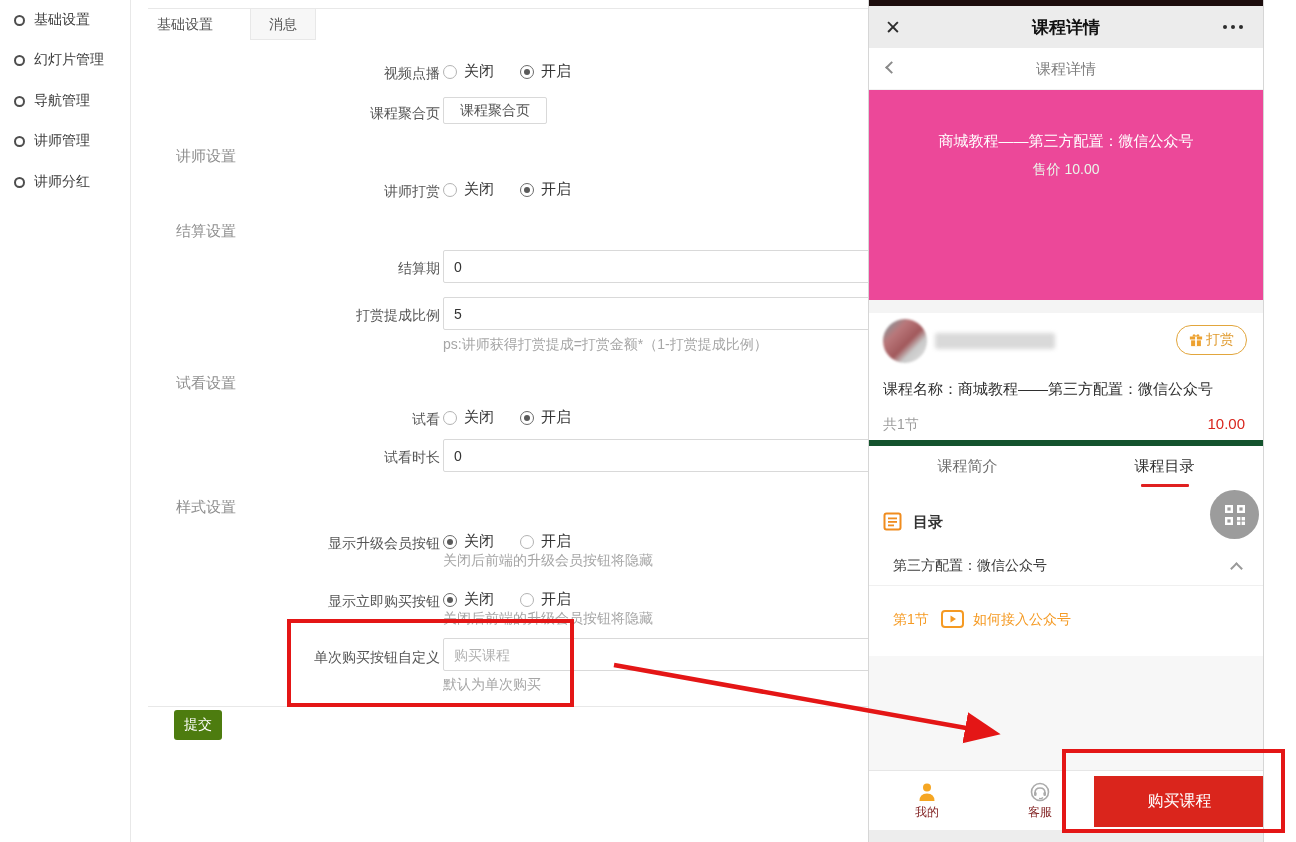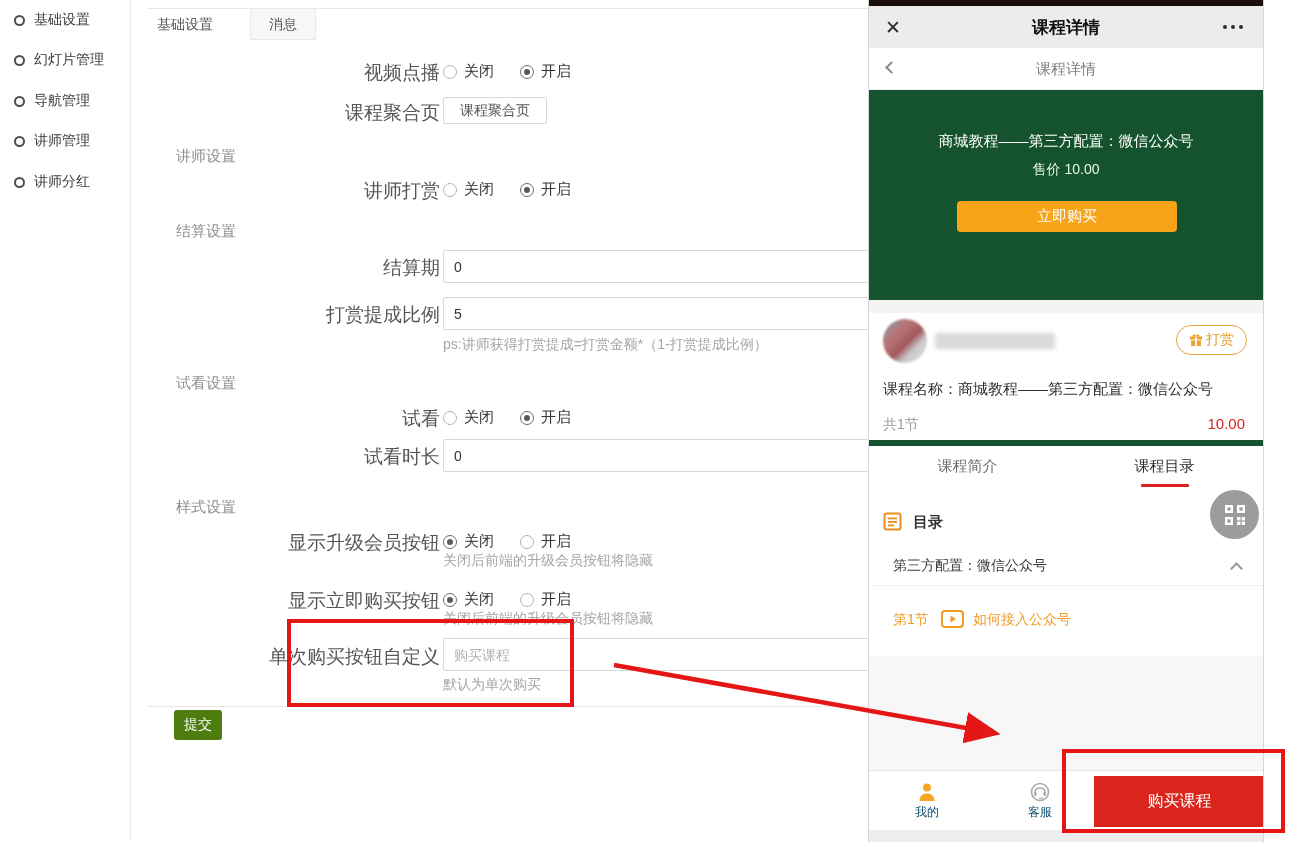--- a/index.html
+++ b/index.html
@@ -14,21 +14,21 @@
   .side-item span.lbl { font-size:14px; color:#3d3d3d; white-space:nowrap; }
 
   
   #form { position:absolute; left:148px; top:0; width:722px; height:842px; z-index:1; }
   .tabbar { position:absolute; left:0; top:8px; width:720px; height:31px; border-top:1px solid #e8e8e8; }
   .tab { position:absolute; top:0; height:31px; line-height:30px; text-align:center; font-size:14px; color:#555; cursor:pointer; }
   .tab.active { left:0; width:74px; background:#fff; }
   .tab.inactive { left:74px; width:66px; background:#f7f7f7; border:1px solid #e8e8e8; border-top:none;margin-left:28px; }
 
   .sec-title { position:absolute; left:28px; font-size:15px; color:#8f8f8f; }
-  .f-label { position:absolute; left:0; width:292px; text-align:right; font-size:19px; color:#565656; line-height:20px; white-space:nowrap; }
+  .f-label { position:absolute; left:0; width:292px; text-align:right; font-size:14px; color:#565656; line-height:20px; white-space:nowrap; }
   .f-ctrl  { position:absolute; left:295px; }
   .hint { position:absolute; left:295px; font-size:14px; color:#a6a6a6; white-space:nowrap; }
 
   .radio-group { display:flex; gap:26px; align-items:center; }
   .radio { display:inline-flex; align-items:center; gap:7px; font-size:15px; color:#333; cursor:pointer; }
   .radio .dot { width:14px; height:14px; border:1px solid #b3b3b3; border-radius:50%; background:#fff; position:relative; }
   .radio.checked .dot { border-color:#6b6b6b; }
   .radio.checked .dot::after { content:""; position:absolute; left:3px; top:3px; width:6px; height:6px; background:#5a5a5a; border-radius:50%; }
 
   .t-input { border:1px solid #d9d9d9; height:33px; width:440px; padding:0 10px; font-size:14px; color:#333;
@@ -43,21 +43,21 @@
   .statusbar { position:absolute; left:0; top:0; width:100%; height:6px; background:#1c0d0d; }
   .titlebar { position:absolute; left:0; top:6px; width:100%; height:42px; background:#ececec; display:flex; align-items:center; }
   .titlebar .close { position:absolute; left:16px; font-size:19px; color:#2d2d2d; cursor:pointer; line-height:1; }
   .titlebar .t { position:absolute; left:0; width:100%; text-align:center; font-size:17px; font-weight:bold; color:#111; }
   .titlebar .dots { position:absolute; right:20px; display:flex; gap:4px; cursor:pointer; }
   .titlebar .dots i { width:4px; height:4px; background:#2d2d2d; border-radius:50%; }
   .navbar { position:absolute; left:0; top:48px; width:100%; height:42px; background:#fff; border-bottom:1px solid #f2f2f2; }
   .navbar .back { position:absolute; left:18px; top:15px; width:9px; height:9px; border-left:2px solid #8a8a8a; border-bottom:2px solid #8a8a8a; transform:rotate(45deg); cursor:pointer; }
   .navbar .t { position:absolute; left:0; top:0; width:100%; height:42px; line-height:42px; text-align:center; font-size:15px; color:#7e7e7e; }
 
-  .banner { position:absolute; left:0; top:90px; width:100%; height:210px; background:#14532d; }
+  .banner { position:absolute; left:0; top:90px; width:100%; height:210px; background:#ec4899; }
   .banner .bt { position:absolute; top:42px; width:100%; text-align:center; color:#fff; font-size:15px; }
   .banner .bp { position:absolute; top:71px; width:100%; text-align:center; color:#eaf6ea; font-size:14px; }
   .banner .buy { position:absolute; left:88px; top:111px; width:220px; height:31px; background:#f8a418; border:none; border-radius:4px; color:#fff; font-size:15px; cursor:pointer; font-family:"Liberation Sans",sans-serif;}
 
   .gap1 { position:absolute; left:0; top:300px; width:100%; height:13px; background:#f4f4f4; }
   .card { position:absolute; left:0; top:313px; width:100%; height:55px; background:#fff; }
   .avatar { position:absolute; left:14px; top:6px; width:44px; height:44px; border-radius:50%; overflow:hidden;
             background:linear-gradient(135deg,#8f8f93 12%,#b9777a 30%,#a2595c 55%,#c9c9c9 70%,#e3e3e3 100%); filter:blur(1px); }
   .nameblur { position:absolute; left:66px; top:20px; width:120px; height:16px; background:#d9d9d9; filter:blur(2px); border-radius:2px; }
   .reward-pill { position:absolute; right:16px; top:12px; height:30px; padding:0 12px; border:1px solid #e2a63d; border-radius:16px; background:#fff; display:flex; align-items:center; gap:3px; color:#e09a2d; font-size:14px; cursor:pointer; }
@@ -84,21 +84,21 @@
   .lesson { position:absolute; left:0; top:600px; width:100%; height:44px; cursor:pointer; }
   .lesson .no { position:absolute; left:24px; top:11px; font-size:14px; color:#f59a23; }
   .lesson .vicon { position:absolute; left:72px; top:10px; }
   .lesson .lt { position:absolute; left:104px; top:11px; font-size:14px; color:#f59a23; }
 
   .gap2 { position:absolute; left:0; top:656px; width:100%; height:114px; background:#f7f7f7; }
 
   .bottomnav { position:absolute; left:0; top:770px; width:100%; height:60px; background:#fff; border-top:1px solid #e6e6e6; }
   .nav-item { position:absolute; width:64px; text-align:center; cursor:pointer; }
   .nav-item .ic { height:24px; display:flex; align-items:flex-end; justify-content:center; }
-  .nav-item .nl { font-size:12px; color:#0c4a6e; margin-top:2px; }
+  .nav-item .nl { font-size:12px; color:#7f1d1d; margin-top:2px; }
   .nav-mine { left:26px; top:7px; }
   .nav-service { left:139px; top:7px; }
   .buy-course { position:absolute; left:225px; top:5px; width:171px; height:51px; background:#da251c; border:none; color:#fff; font-size:16px; cursor:pointer; font-family:"Liberation Sans",sans-serif;}
   .strip { position:absolute; left:0; top:830px; width:100%; height:12px; background:#ededed; }
 
   
   .hl-box { position:absolute; border:4px solid #e41616; background:transparent; z-index:55; pointer-events:none; }
   #hl1 { left:287px; top:619px; width:287px; height:88px; }
   #hl2 { left:1062px; top:749px; width:223px; height:84px; }
   #arrow-svg { position:absolute; left:0; top:0; z-index:60; pointer-events:none; }
@@ -262,21 +262,20 @@
     </div>
 
     <div class="navbar">
       <span class="back"></span>
       <span class="t">课程详情</span>
     </div>
 
     <div class="banner">
       <div class="bt">商城教程——第三方配置：微信公众号</div>
       <div class="bp">售价 10.00</div>
-      <button class="buy">立即购买</button>
     </div>
 
     <div class="gap1"></div>
 
     <div class="card">
       <div class="avatar"></div>
       <div class="nameblur"></div>
       <div class="reward-pill">
         <svg width="14" height="14" viewBox="0 0 16 16">
           <rect x="1" y="4" width="14" height="3.4" fill="#eda12f"></rect>

